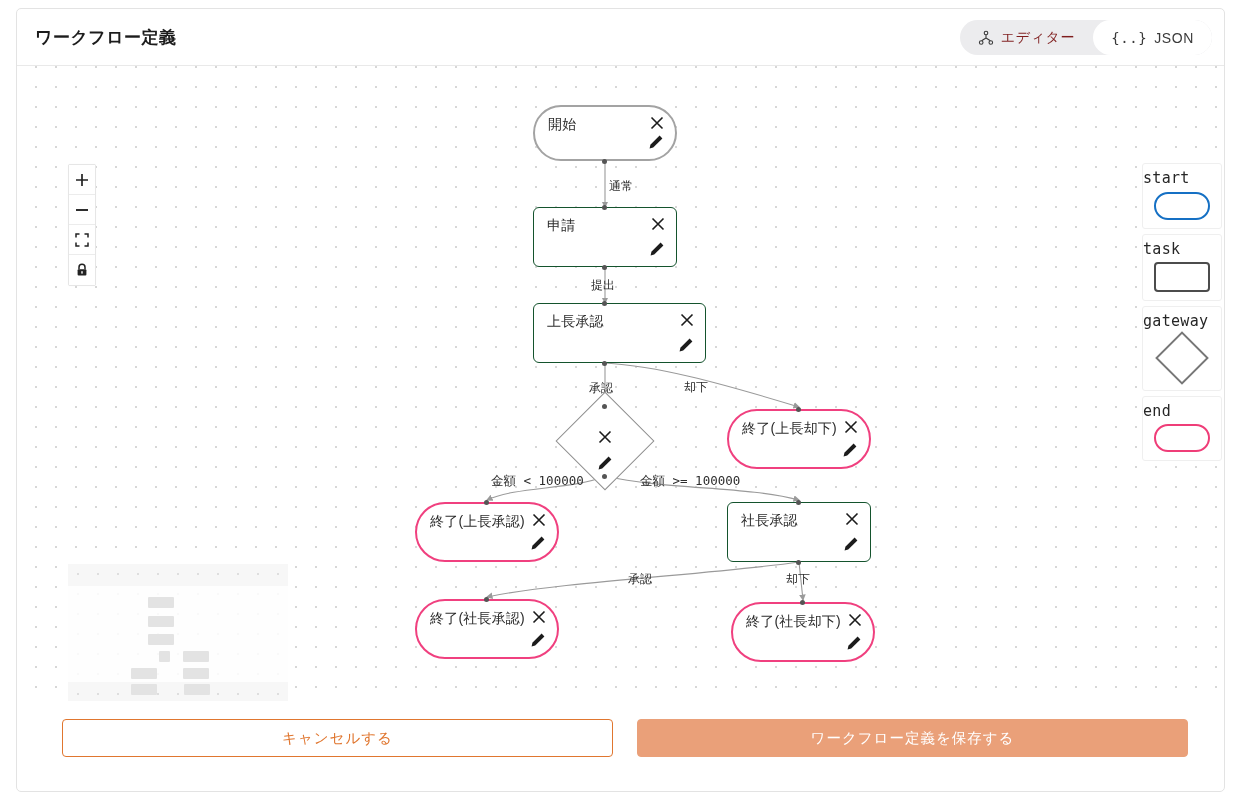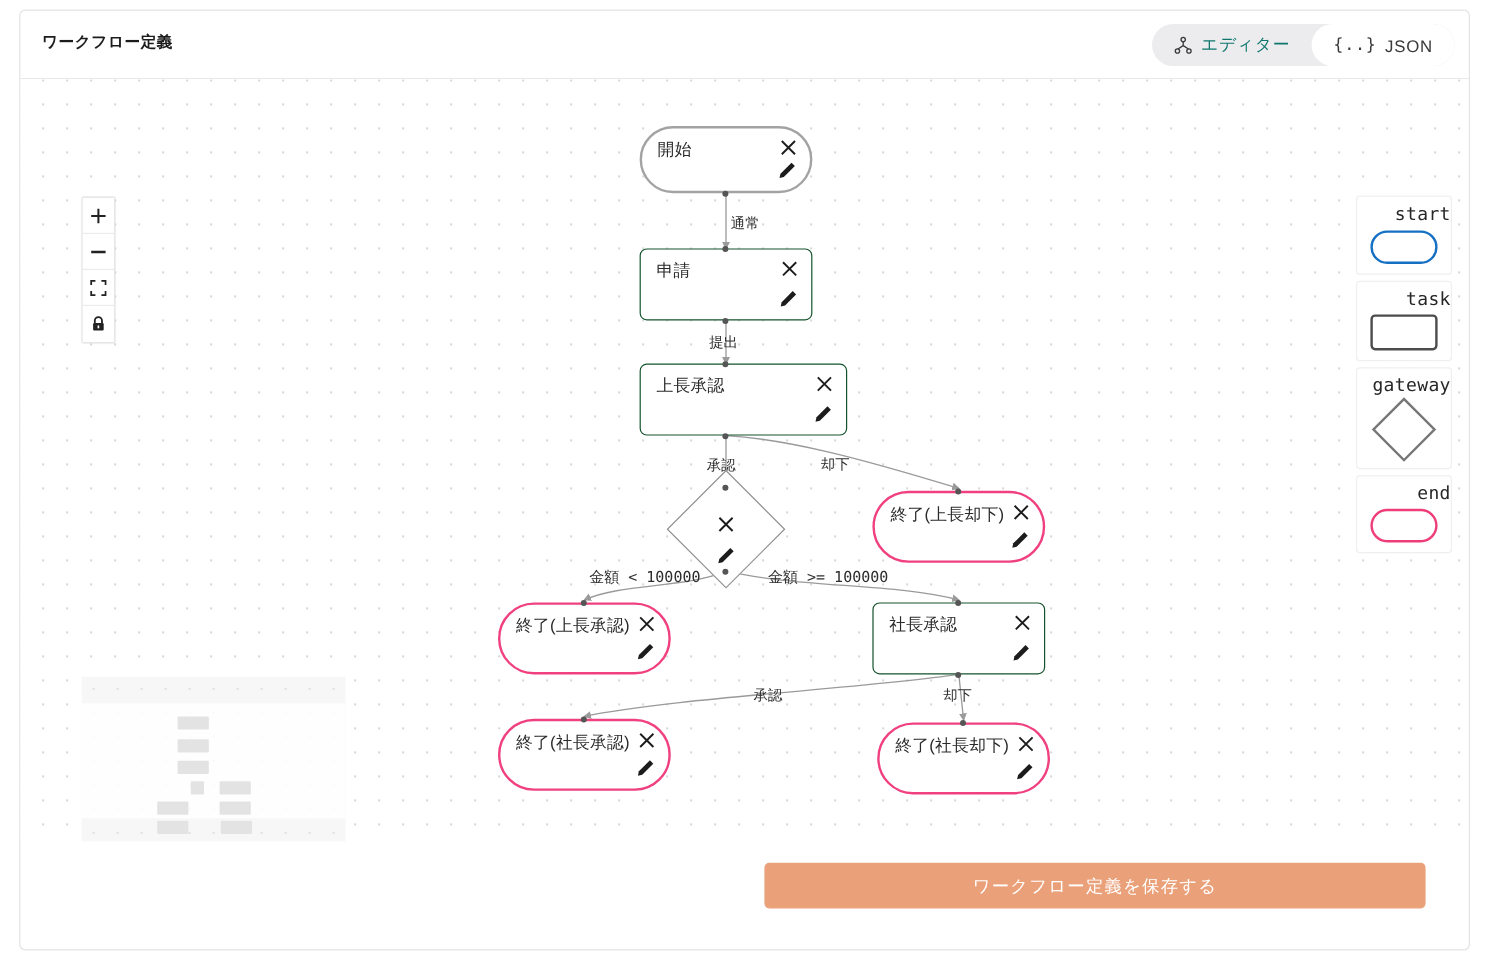--- a/index.html
+++ b/index.html
@@ -31,21 +31,21 @@
 
   
   .header {
     position: relative;
     height: 57px;
     border-bottom: 1px solid #e9e9e9;
   }
   .page-title {
     position: absolute;
     left: 18px; top: 17px;
-    font-size: 13px;
+    font-size: 17px;
     font-weight: bold;
     color: #1c1c1c;
     letter-spacing: .5px;
   }
 
   .tab-group {
     position: absolute;
     right: 12px; top: 11px;
     height: 35px;
     display: flex;
@@ -54,21 +54,21 @@
     border-radius: 18px;
     padding: 0;
     overflow: hidden;
   }
   .tab {
     display: flex;
     align-items: center;
     gap: 7px;
     padding: 0 18px;
     font-size: 14px;
-    color: #0f766e;
+    color: #7f1d1d;
     cursor: pointer;
     background: transparent;
     border: none;
     font-family: "Liberation Sans", sans-serif;
     letter-spacing: .6px;
   }
   .tab.inactive {
     background: #ffffff;
     border-radius: 18px;
     color: #3a3a3a;
@@ -146,22 +146,23 @@
     display: flex;
     flex-direction: column;
     gap: 5px;
   }
   .pal-item {
     width: 80px;
     background: #ffffff;
     border: 1px solid #efefef;
     border-radius: 3px;
     padding: 5px 0 8px 0;
-    text-align: right;
+    text-align: left;
     cursor: grab;
+    margin-left: 12px;
   }
   .pal-label {
     font-family: "DejaVu Sans Mono", "Liberation Mono", monospace;
     font-size: 15px;
     color: #262626;
     letter-spacing: .3px;
     line-height: 1.3;
   }
   .pal-shape { margin: 3px auto 0 auto; }
   .shape-start {
@@ -564,17 +565,18 @@
           <div class="pal-shape shape-gateway"></div>
         </div>
         <div class="pal-item">
           <div class="pal-label">end</div>
           <div class="pal-shape shape-end"></div>
         </div>
       </div>
     </div>
 
     <div class="footer">
+      <button class="btn btn-cancel">キャンセルする</button>
       <button class="btn btn-save">ワークフロー定義を保存する</button>
     </div>
 
   </div>
 </div>
 
 </body></html>

